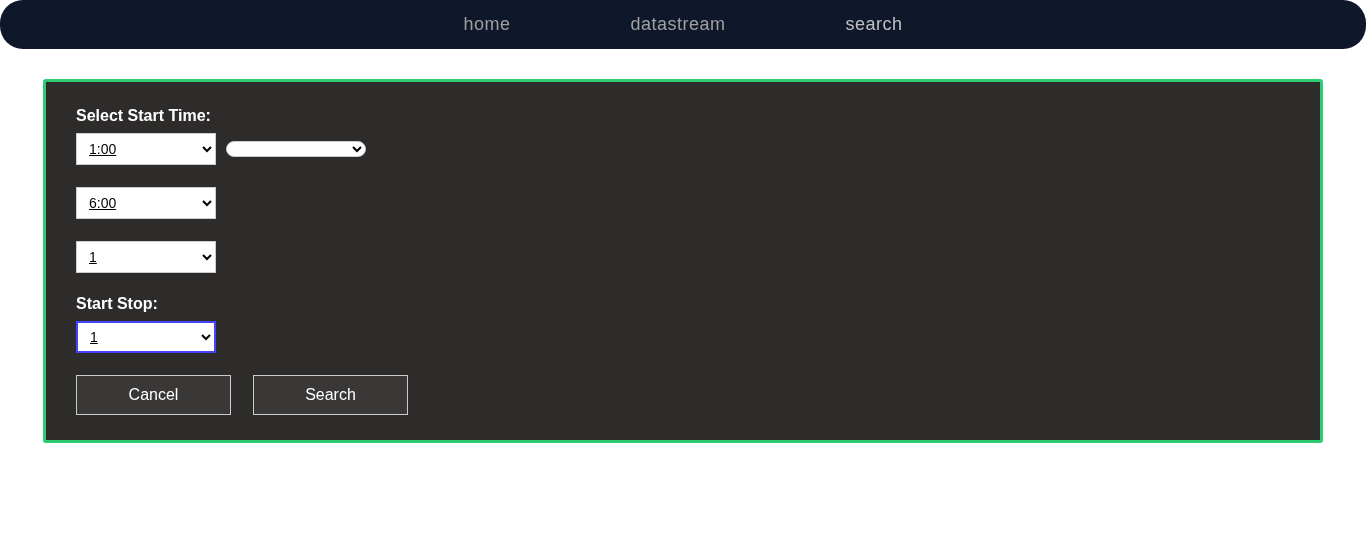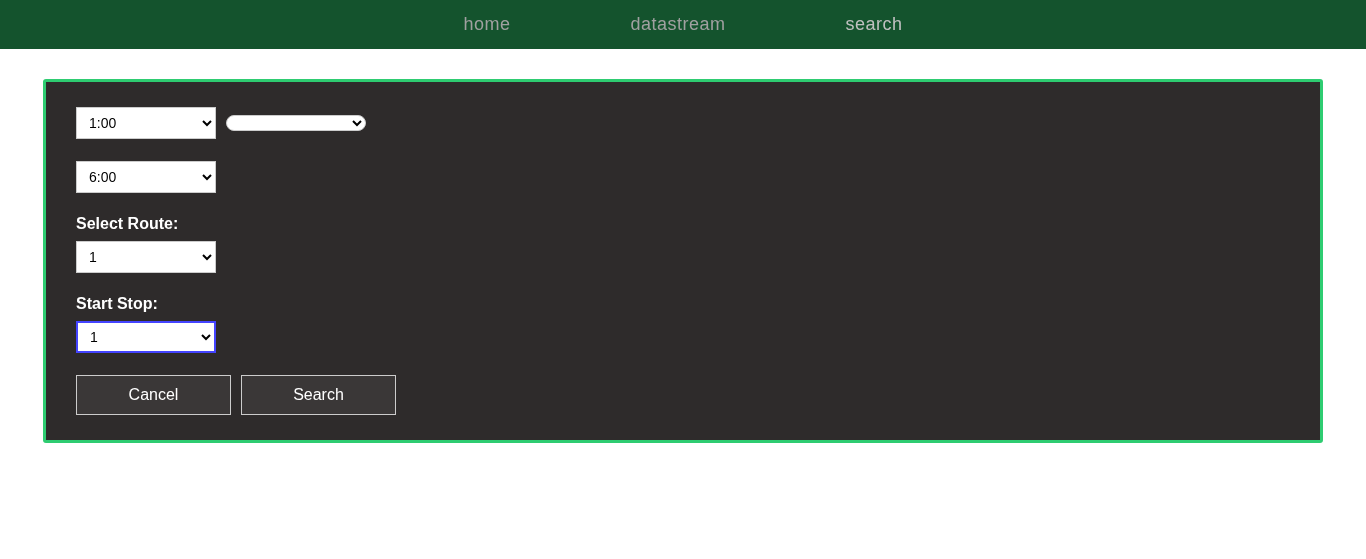--- a/index.html
+++ b/index.html
@@ -11,27 +11,28 @@
     body {
       width: 1366px;
       height: 559px;
       background-color: #ffffff;
       font-family: Arial, sans-serif;
       overflow: hidden;
     }
 
     
     .navbar {
-      background-color: #14532d;
+      background-color: #0f172a;
       width: 100%;
       height: 49px;
       display: flex;
       align-items: center;
       justify-content: center;
       gap: 120px;
+      border-radius: 23px;
     }
 
     .nav-item {
       color: #a0a0a0;
       font-size: 18px;
       letter-spacing: 0.5px;
       cursor: pointer;
       text-decoration: none;
     }
 
@@ -64,20 +65,21 @@
       font-size: 16px;
       font-weight: bold;
       margin-bottom: 8px;
       display: block;
     }
 
     .form-row {
       display: flex;
       gap: 10px;
       align-items: center;
+      text-decoration: underline;
     }
 
     select {
       background-color: #ffffff;
       color: #000000;
       border: 1px solid #cccccc;
       padding: 5px 8px;
       font-size: 14px;
       cursor: pointer;
       appearance: auto;
@@ -102,21 +104,21 @@
 
     .select-stop {
       width: 140px;
       height: 32px;
       border: 2px solid #4444ff;
     }
 
     
     .button-row {
       display: flex;
-      gap: 10px;
+      gap: 22px;
       margin-top: 10px;
     }
 
     .btn {
       width: 155px;
       height: 40px;
       font-size: 16px;
       cursor: pointer;
       border: 1px solid #cccccc;
       background-color: #3a3737;
@@ -130,20 +132,21 @@
 <nav class="navbar">
   <a class="nav-item">home</a>
   <a class="nav-item">datastream</a>
   <a class="nav-item active">search</a>
 </nav>
 
 <div class="main-content">
   <div class="form-container">
 
     <div class="form-group">
+      <label class="form-label">Select Start Time:</label>
       <div class="form-row">
         <select class="select-time">
           <option>1:00</option>
           <option>2:00</option>
           <option>3:00</option>
           <option>4:00</option>
           <option>5:00</option>
           <option>6:00</option>
           <option>7:00</option>
           <option>8:00</option>
@@ -172,21 +175,20 @@
           <option>8:00</option>
           <option>9:00</option>
           <option>10:00</option>
           <option>11:00</option>
           <option>12:00</option>
         </select>
       </div>
     </div>
 
     <div class="form-group">
-      <label class="form-label">Select Route:</label>
       <div class="form-row">
         <select class="select-route">
           <option selected="">1</option>
           <option>2</option>
           <option>3</option>
           <option>4</option>
           <option>5</option>
         </select>
       </div>
     </div>

